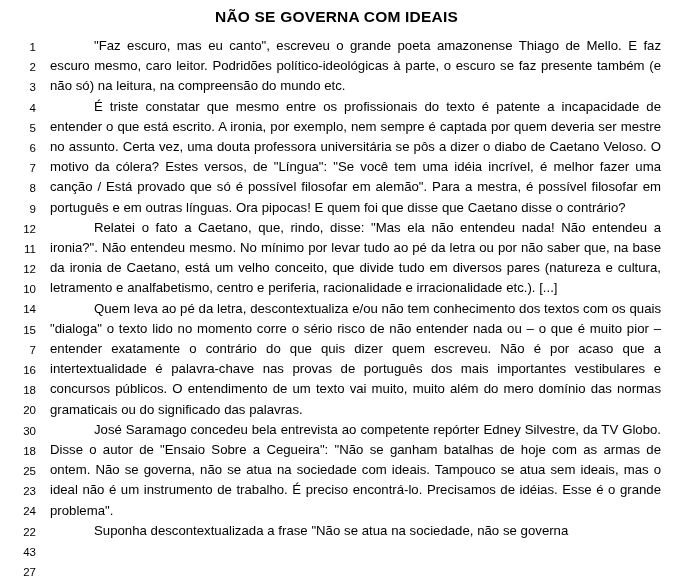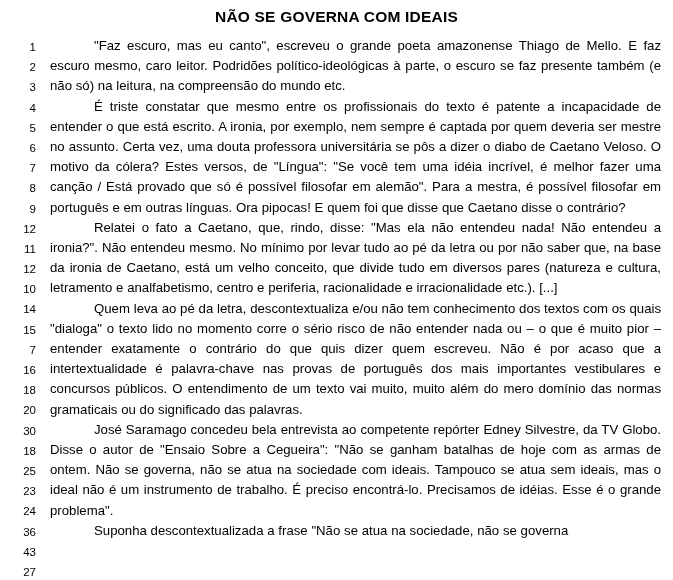--- a/index.html
+++ b/index.html
@@ -91,21 +91,21 @@
       <div>15</div>
       <div>7</div>
       <div>16</div>
       <div>18</div>
       <div>20</div>
       <div>30</div>
       <div>18</div>
       <div>25</div>
       <div>23</div>
       <div>24</div>
-      <div>36</div>
+      <div>22</div>
       <div>43</div>
       <div>27</div>
 
     </div>
 
     <div class="text-column">
       <p class="para">"Faz escuro, mas eu canto", escreveu o grande poeta amazonense Thiago de Mello. E faz escuro mesmo, caro leitor. Podridões político-ideológicas à parte, o escuro se faz presente também (e não só) na leitura, na compreensão do mundo etc.</p>
       <p class="para">É triste constatar que mesmo entre os profissionais do texto é patente a incapacidade de entender o que está escrito. A ironia, por exemplo, nem sempre é captada por quem deveria ser mestre no assunto. Certa vez, uma douta professora universitária se pôs a dizer o diabo de Caetano Veloso. O motivo da cólera? Estes versos, de "Língua": "Se você tem uma idéia incrível, é melhor fazer uma canção / Está provado que só é possível filosofar em alemão". Para a mestra, é possível filosofar em português e em outras línguas. Ora pipocas! E quem foi que disse que Caetano disse o contrário?</p>
       <p class="para">Relatei o fato a Caetano, que, rindo, disse: "Mas ela não entendeu nada! Não entendeu a ironia?". Não entendeu mesmo. No mínimo por levar tudo ao pé da letra ou por não saber que, na base da ironia de Caetano, está um velho conceito, que divide tudo em diversos pares (natureza e cultura, letramento e analfabetismo, centro e periferia, racionalidade e irracionalidade etc.). [...]</p>
       <p class="para">Quem leva ao pé da letra, descontextualiza e/ou não tem conhecimento dos textos com os quais "dialoga" o texto lido no momento corre o sério risco de não entender nada ou – o que é muito pior – entender exatamente o contrário do que quis dizer quem escreveu. Não é por acaso que a intertextualidade é palavra-chave nas provas de português dos mais importantes vestibulares e concursos públicos. O entendimento de um texto vai muito, muito além do mero domínio das normas gramaticais ou do significado das palavras.</p>

